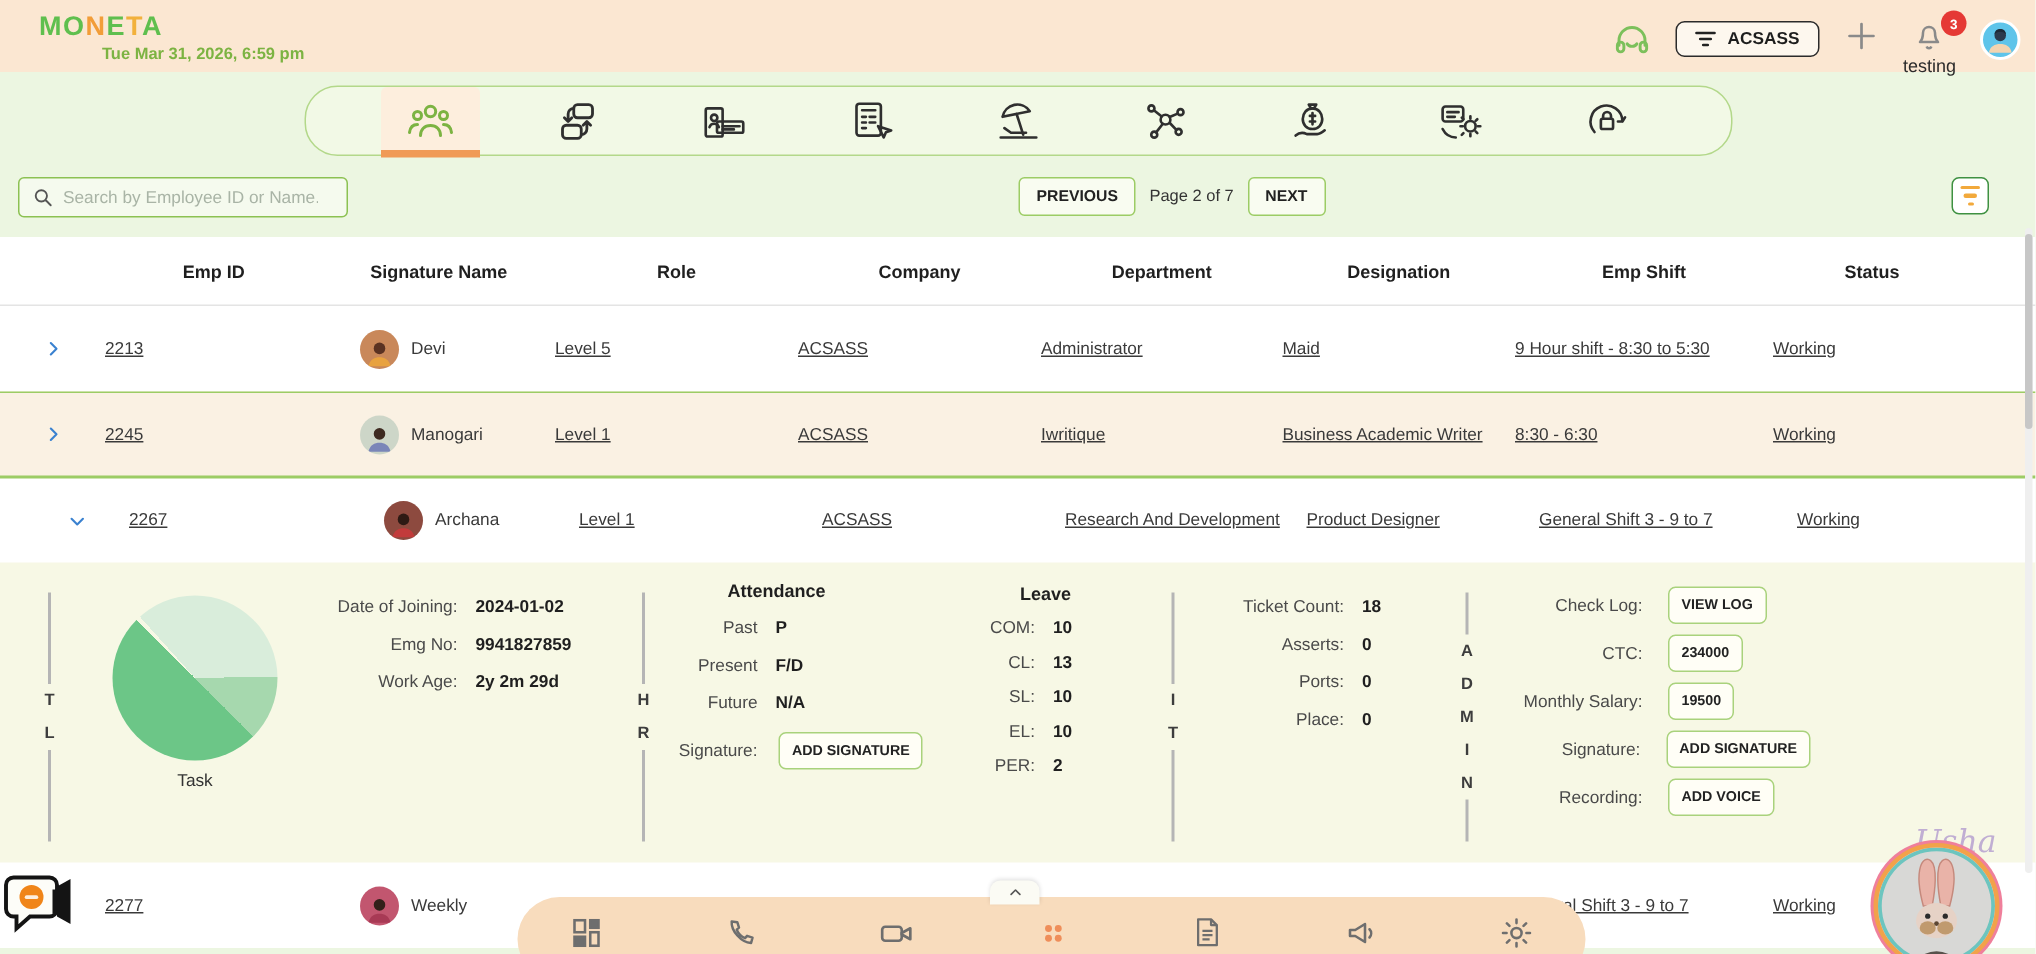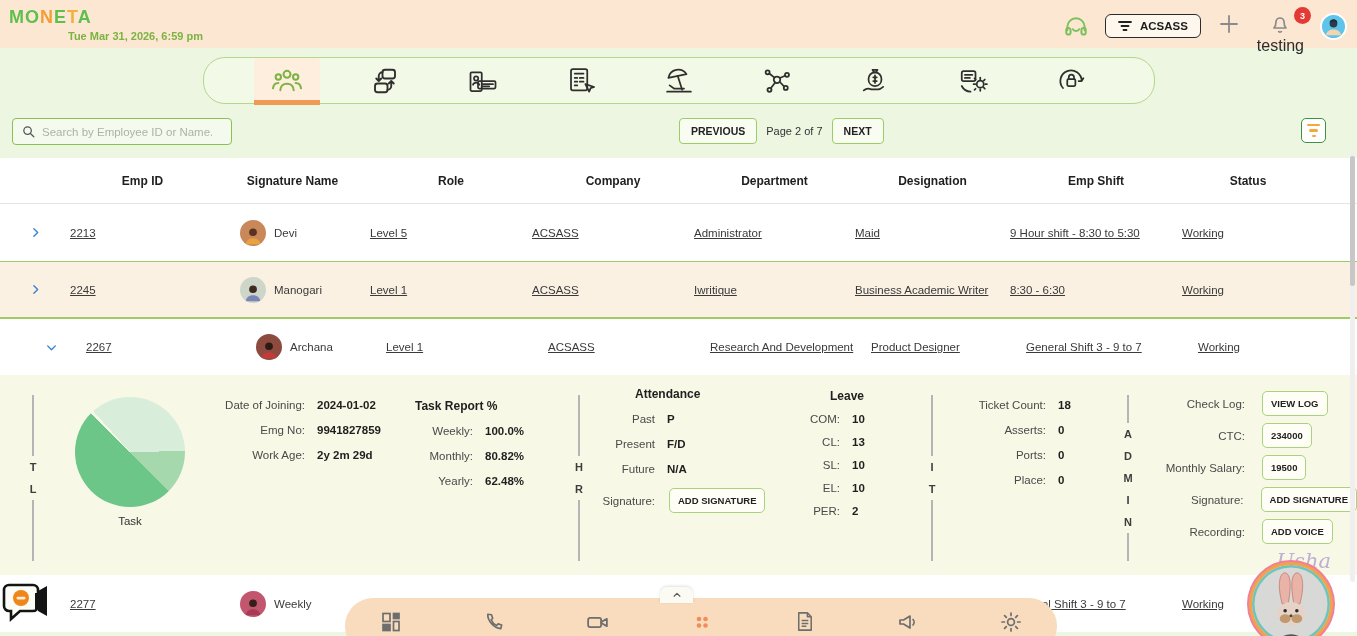--- a/index.html
+++ b/index.html
@@ -2,30 +2,30 @@
 <html><head>
 <meta charset="utf-8">
 <style>
   * { box-sizing: border-box; margin: 0; padding: 0; }
   html,body { width:1357px; height:636px; overflow:hidden; }
   body { background:#ecf6e1; font-family:"Liberation Sans",sans-serif; position:relative; }
   svg { display:block; }
 
   
   .header { height:48px; background:#fbe7d2; position:relative; }
-  .logo { position:absolute; left:9px; top:7px; font-size:18px; font-weight:bold; letter-spacing:1px; }
+  .logo { position:absolute; left:26px; top:7px; font-size:18px; font-weight:bold; letter-spacing:1px; }
   .hdr-date { position:absolute; left:68px; top:30px; font-size:11px; font-weight:bold; color:#7cb342; }
   .hdr-right { position:absolute; right:10px; top:6px; display:flex; align-items:flex-start; gap:16px; }
   .headset { margin-top:8px; color:#7cc05b; }
   .org-btn { margin-top:8px; display:flex; align-items:center; gap:8px; background:#fdf7ee; border:1.6px solid #2b2b2b; border-radius:6px; padding:5px 12px; font-size:11.5px; font-weight:bold; color:#1d1d1d; cursor:pointer; }
   .plus-btn { margin-top:6px; color:#8a8a8a; cursor:pointer; }
   .bell-wrap { position:relative; display:flex; flex-direction:column; align-items:center; margin-top:6px; }
   .bell { color:#8a8a8a; }
   .badge { position:absolute; top:-5px; right:-7px; background:#e53935; color:#fff; font-size:9px; font-weight:bold; width:17px; height:17px; border-radius:50%; display:flex; align-items:center; justify-content:center; }
-  .user-label { font-size:16px; color:#2c2c2c; margin-top:1px; }
+  .user-label { font-size:12px; color:#2c2c2c; margin-top:1px; }
   .avatar-top { width:27px; height:27px; border-radius:50%; background:#5ec4ea; margin-top:7px; overflow:hidden; border:2px solid #fff; }
 
   
   .nav-wrap { display:flex; justify-content:center; margin-top:9px; }
   .nav { width:952px; height:47px; border:1px solid #b3d88a; border-radius:22px; background:#f2f9e6; display:flex; align-items:center; justify-content:center; gap:32px; }
   .nav-item { width:66px; height:45px; display:flex; align-items:center; justify-content:center; position:relative; color:#2f2f2f; cursor:pointer; }
   .nav-item.active { background:#fdeedd; color:#7cb342; border-radius:4px; }
   .nav-item.active::after { content:""; position:absolute; left:0; right:0; bottom:-2px; height:5px; background:#f09a56; }
 
   
@@ -343,35 +343,20 @@
         </div>
       <div class="kv">
           <span class="k">Emg No:</span>
           <span class="v">9941827859</span>
         </div>
       <div class="kv">
           <span class="k">Work Age:</span>
           <span class="v">2y 2m 29d</span>
         </div>
     </div>
-    <div class="sec-task">
-      <div class="sec-title">Task Report %</div>
-      <div class="kv">
-          <span class="k">Weekly:</span>
-          <span class="v">100.0%</span>
-        </div>
-      <div class="kv">
-          <span class="k">Monthly:</span>
-          <span class="v">80.82%</span>
-        </div>
-      <div class="kv">
-          <span class="k">Yearly:</span>
-          <span class="v">62.48%</span>
-        </div>
-    </div>
     <div class="vdiv sec-hr">
       <span class="vline"></span>
       <span class="vletter">H</span>
       <span class="vletter">R</span>
       <span class="vline"></span>
     </div>
     <div class="sec-att">
       <div class="sec-title">Attendance</div>
       <div class="kv">
           <span class="k">Past</span>

